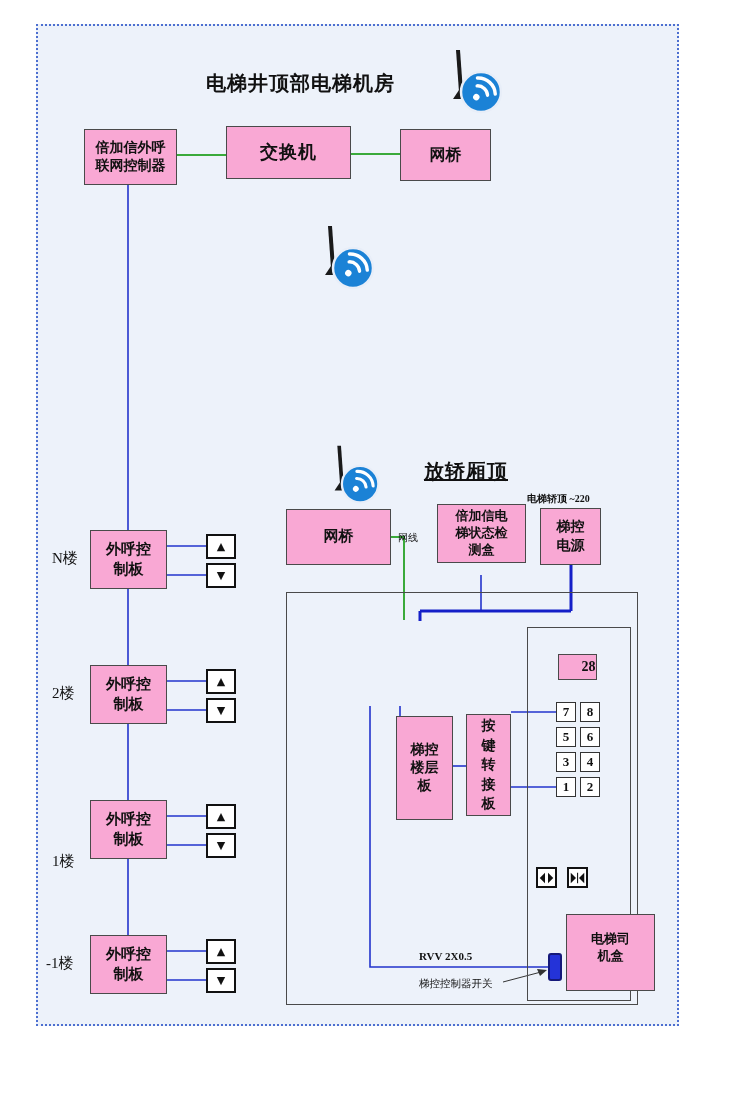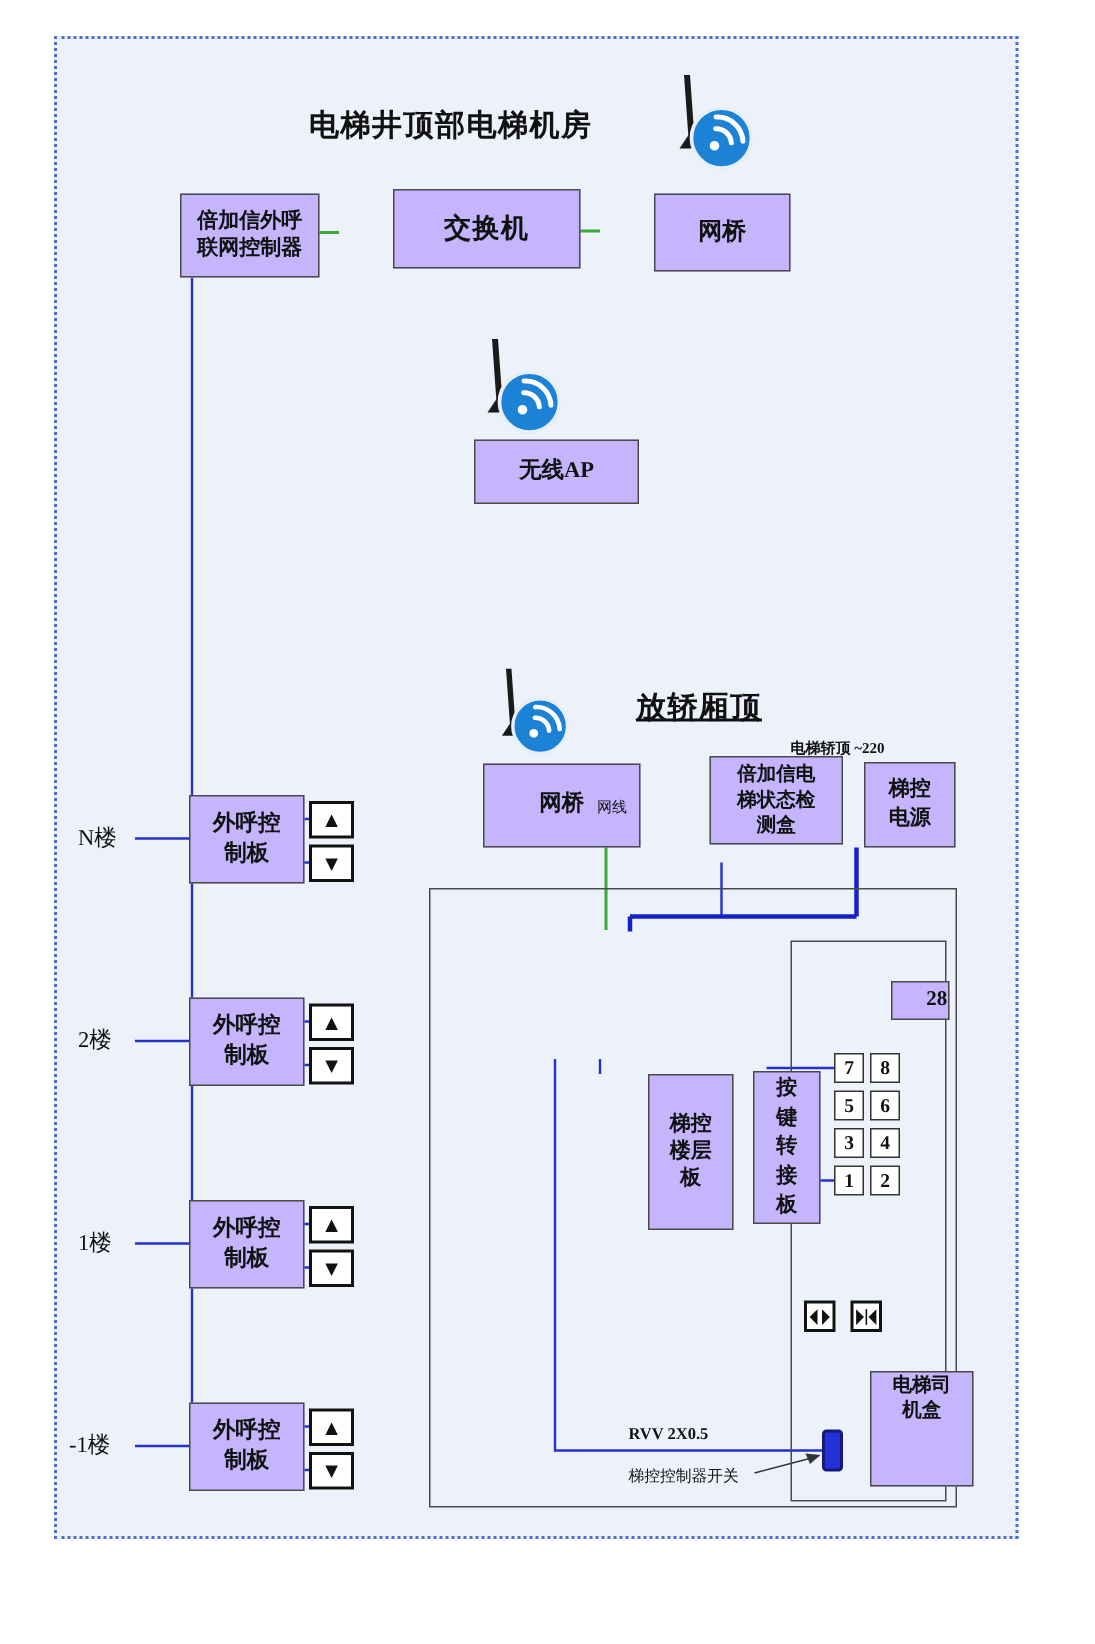--- a/index.html
+++ b/index.html
@@ -3,23 +3,23 @@
 <meta charset="utf-8">
 <style>
   * { box-sizing: border-box; margin: 0; padding: 0; }
   html,body { background:#fff; }
   body { font-family: "Liberation Serif", "DejaVu Serif", serif; color:#111; }
   .stage { position:relative; width:730px; height:1096px; background:#fff; overflow:hidden; }
   .dotted { position:absolute; left:36px; top:24px; width:643px; height:1002px;
             background:#edf2fa; border:2px dotted #4d6fd0; z-index:0; }
   .lines { position:absolute; left:0; top:0; z-index:1; }
   .abs { position:absolute; }
-  .box { position:absolute; z-index:2; background:#c4b5fd; border:1.5px solid #4a4a4a;
+  .box { position:absolute; z-index:2; background:#f9a8d4; border:1.5px solid #4a4a4a;
          display:flex; align-items:center; justify-content:center; text-align:center;
-         font-weight:bold; white-space:pre-line; line-height:1.3;margin-left:36px; }
+         font-weight:bold; white-space:pre-line; line-height:1.3; }
   .frame { position:absolute; z-index:1; background:transparent; border:1.5px solid #4a4a4a; }
   .lbl { position:absolute; z-index:2; font-weight:bold; white-space:pre-line; }
   .sqbtn { position:absolute; z-index:2; background:#fff; border:2.5px solid #111;
            display:flex; align-items:center; justify-content:center; }
   .numbtn { position:absolute; z-index:2; background:#fff; border:1.5px solid #333;
             display:flex; align-items:center; justify-content:center;
             font-weight:bold; font-size:13px; }
   .title { position:absolute; z-index:2; font-weight:bold; }
   .caption { position:absolute; z-index:2; font-weight:bold; text-align:center; }
 </style>
@@ -96,21 +96,20 @@
     <circle cx="41" cy="44" r="20" fill="#1b82d6" stroke="#e8eef8" stroke-width="2.5"></circle>
     <g transform="rotate(42 41 44)">
       <g stroke="#fff" stroke-width="3.4" fill="none" stroke-linecap="round">
         <path d="M34,42 A10,10 0 0 1 48,42"></path>
         <path d="M29,36 A17,17 0 0 1 53,36"></path>
       </g>
       <circle cx="41" cy="51" r="3.2" fill="#fff"></circle>
     </g>
   </svg>
 
-  <div class="box" style="left:280px;top:293px;width:110px;height:43px;font-size:15px;">无线AP</div>
 
 
   <svg class="abs" style="left:322px;top:444px;z-index:2;" width="58" height="62" viewBox="0 0 62 68">
     <polygon points="16,2 20,2 23,44 19,44" fill="#1a1a1a"></polygon>
     <polygon points="13,51 30,51 24,42 19,42" fill="#1a1a1a"></polygon>
     <circle cx="41" cy="44" r="20" fill="#1b82d6" stroke="#e8eef8" stroke-width="2.5"></circle>
     <g transform="rotate(42 41 44)">
       <g stroke="#fff" stroke-width="3.4" fill="none" stroke-linecap="round">
         <path d="M34,42 A10,10 0 0 1 48,42"></path>
         <path d="M29,36 A17,17 0 0 1 53,36"></path>
@@ -167,21 +166,21 @@
     </svg>
   </div>
   <div class="sqbtn" style="left:567px;top:867px;width:21px;height:21px;border-width:2px;">
     <svg width="15" height="12" viewBox="0 0 20 16">
       <polygon points="1,1 1,15 8,8" fill="#111"></polygon>
       <polygon points="19,1 19,15 12,8" fill="#111"></polygon>
       <rect x="9.4" y="1" width="1.4" height="14" fill="#111"></rect>
     </svg>
   </div>
 
-  <div class="box" style="left:544px;top:914px;width:69px;height:77px;font-size:13px;align-items:flex-start;padding-top:0;">电梯司
+  <div class="box" style="left:566px;top:914px;width:89px;height:77px;font-size:13px;align-items:flex-start;padding-top:16px;">电梯司
 机盒</div>
   <div class="abs" style="left:548px;top:953px;width:14px;height:28px;background:#2433d8;border:2.5px solid #15197a;border-radius:3px;z-index:3;"></div>
 
   <div class="lbl" style="left:419px;top:950px;font-size:11px;">RVV 2X0.5</div>
   <div class="lbl" style="left:419px;top:977px;font-size:10.5px;font-weight:normal;">梯控控制器开关</div>
 
   <div class="lbl" style="left:52px;top:549px;font-size:15px;font-weight:normal;">N楼</div>
   <div class="box" style="left:90px;top:530px;width:77px;height:59px;font-size:15px;">外呼控
 制板</div>
   <div class="sqbtn" style="left:206px;top:534px;width:30px;height:25px;">
@@ -194,21 +193,21 @@
   <div class="lbl" style="left:52px;top:684px;font-size:15px;font-weight:normal;">2楼</div>
   <div class="box" style="left:90px;top:665px;width:77px;height:59px;font-size:15px;">外呼控
 制板</div>
   <div class="sqbtn" style="left:206px;top:669px;width:30px;height:25px;">
     <span style="font-size:11px;font-family:'DejaVu Sans',sans-serif;">▲</span>
   </div>
   <div class="sqbtn" style="left:206px;top:698px;width:30px;height:25px;">
     <span style="font-size:11px;font-family:'DejaVu Sans',sans-serif;">▼</span>
   </div>
 
-  <div class="lbl" style="left:52px;top:819px;font-size:15px;font-weight:normal;">1楼</div>
+  <div class="lbl" style="left:52px;top:852px;font-size:15px;font-weight:normal;">1楼</div>
   <div class="box" style="left:90px;top:800px;width:77px;height:59px;font-size:15px;">外呼控
 制板</div>
   <div class="sqbtn" style="left:206px;top:804px;width:30px;height:25px;">
     <span style="font-size:11px;font-family:'DejaVu Sans',sans-serif;">▲</span>
   </div>
   <div class="sqbtn" style="left:206px;top:833px;width:30px;height:25px;">
     <span style="font-size:11px;font-family:'DejaVu Sans',sans-serif;">▼</span>
   </div>
 
   <div class="lbl" style="left:46px;top:954px;font-size:15px;font-weight:normal;">-1楼</div>

